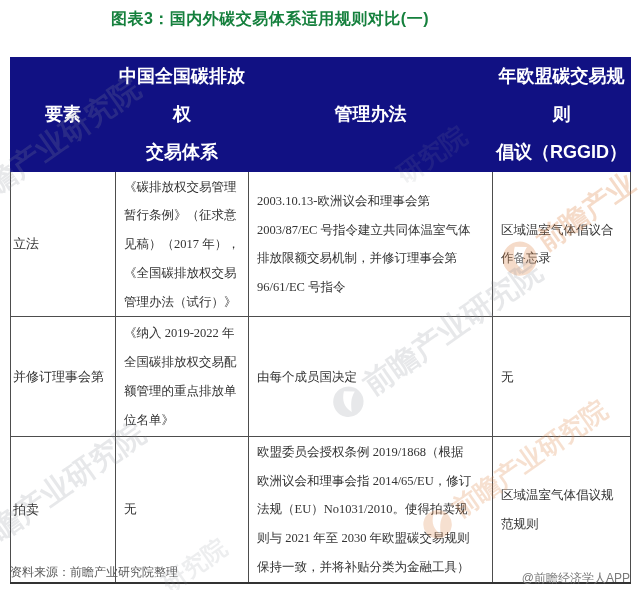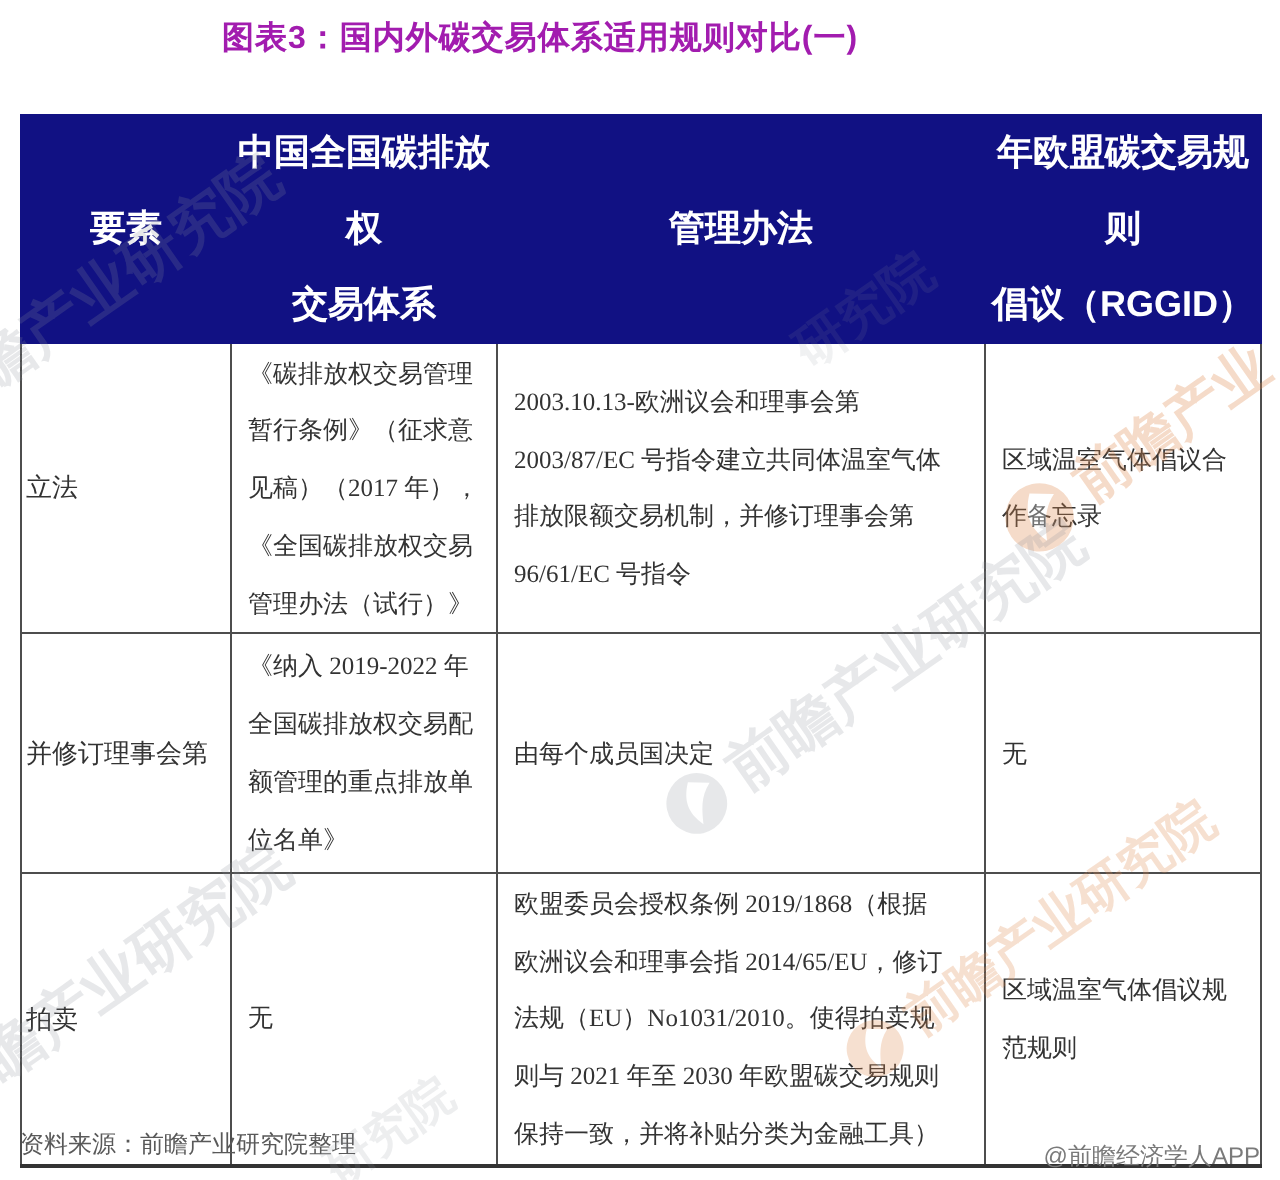--- a/index.html
+++ b/index.html
@@ -3,21 +3,21 @@
 <meta charset="utf-8">
 <style>
   html,body{margin:0;padding:0;}
   body{
     width:640px;height:590px;background:#ffffff;position:relative;overflow:hidden;
     font-family:"Liberation Sans","DejaVu Sans",sans-serif;
   }
   .page{position:absolute;inset:0;}
   .title{
     position:absolute;left:0;top:9px;width:540px;text-align:center;
-    font-size:16px;font-weight:bold;color:#a21caf;letter-spacing:0.5px;
+    font-size:16px;font-weight:bold;color:#15803d;letter-spacing:0.5px;
     font-family:"Liberation Sans","DejaVu Sans",sans-serif;
   }
   table.cmp{
     position:absolute;left:10px;top:57px;width:620px;
     border-collapse:collapse;table-layout:fixed;z-index:1;
     border-bottom:2px solid #333333;
   }
   col.c1{width:105px;} col.c2{width:133px;} col.c3{width:244px;} col.c4{width:138px;}
   tr.hrow{height:63px;}
   tr.r0{height:145px;} tr.r1{height:120px;} tr.r2{height:146px;}

